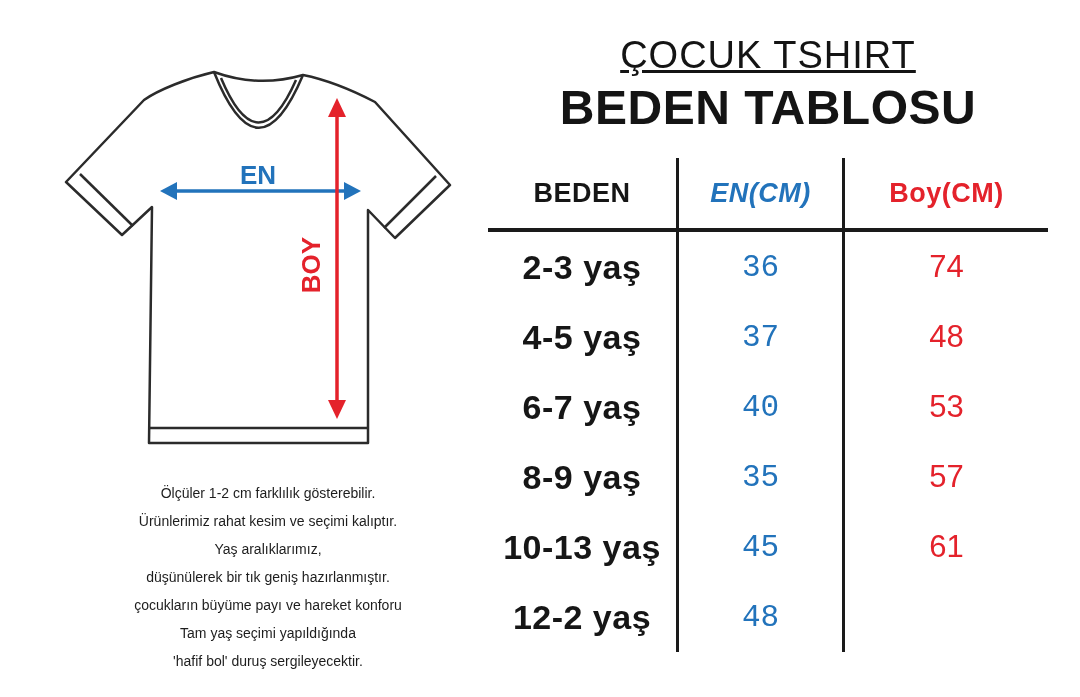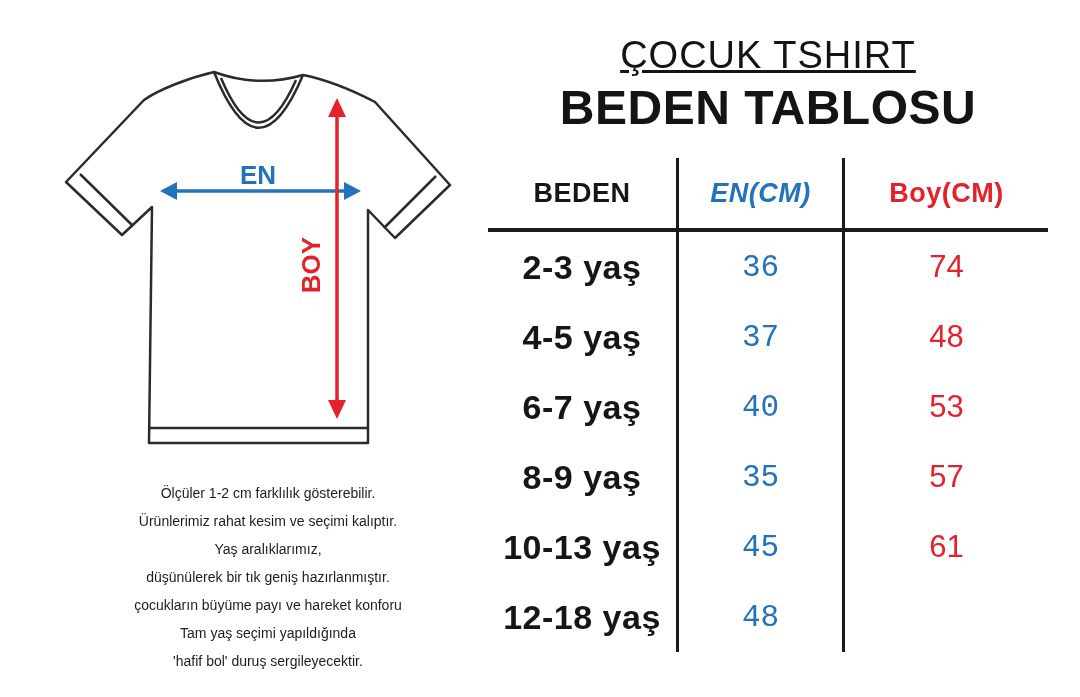--- a/index.html
+++ b/index.html
@@ -150,17 +150,17 @@
     <div class="cell c-boy">53</div>
 
     <div class="cell c-beden">8-9 yaş</div>
     <div class="cell c-en mid">35</div>
     <div class="cell c-boy">57</div>
 
     <div class="cell c-beden">10-13 yaş</div>
     <div class="cell c-en mid">45</div>
     <div class="cell c-boy">61</div>
 
-    <div class="cell c-beden">12-18 yaş</div>
+    <div class="cell c-beden">12-2 yaş</div>
     <div class="cell c-en mid">48</div>
   </div>
 
 </div>
 
 </body></html>

